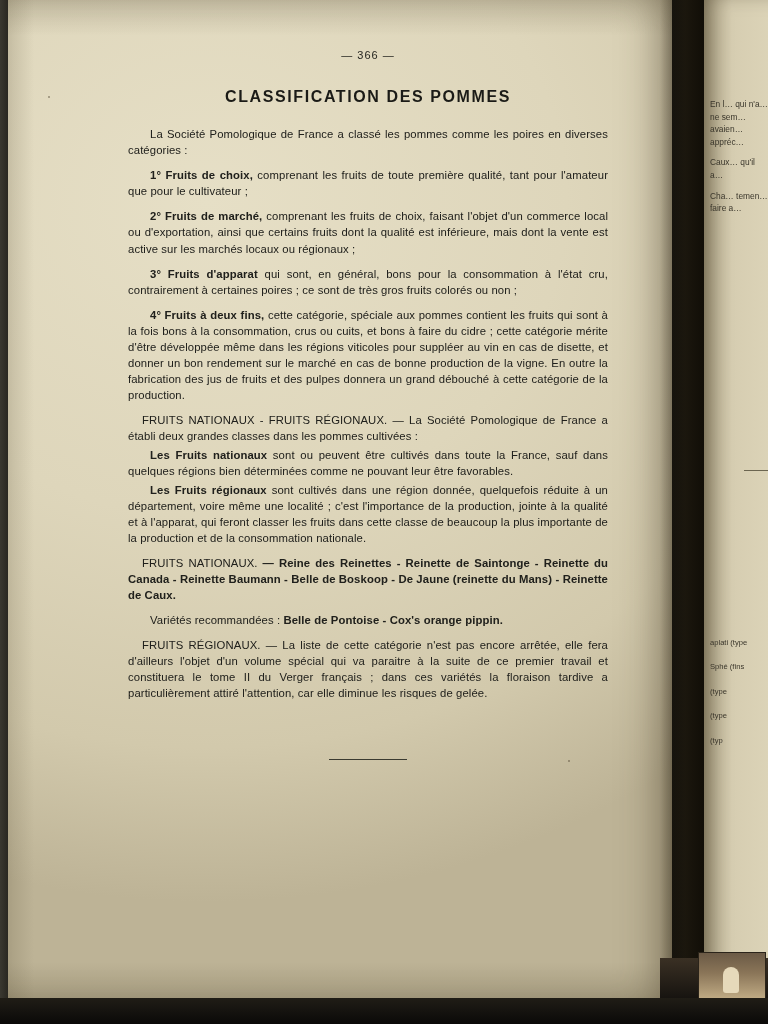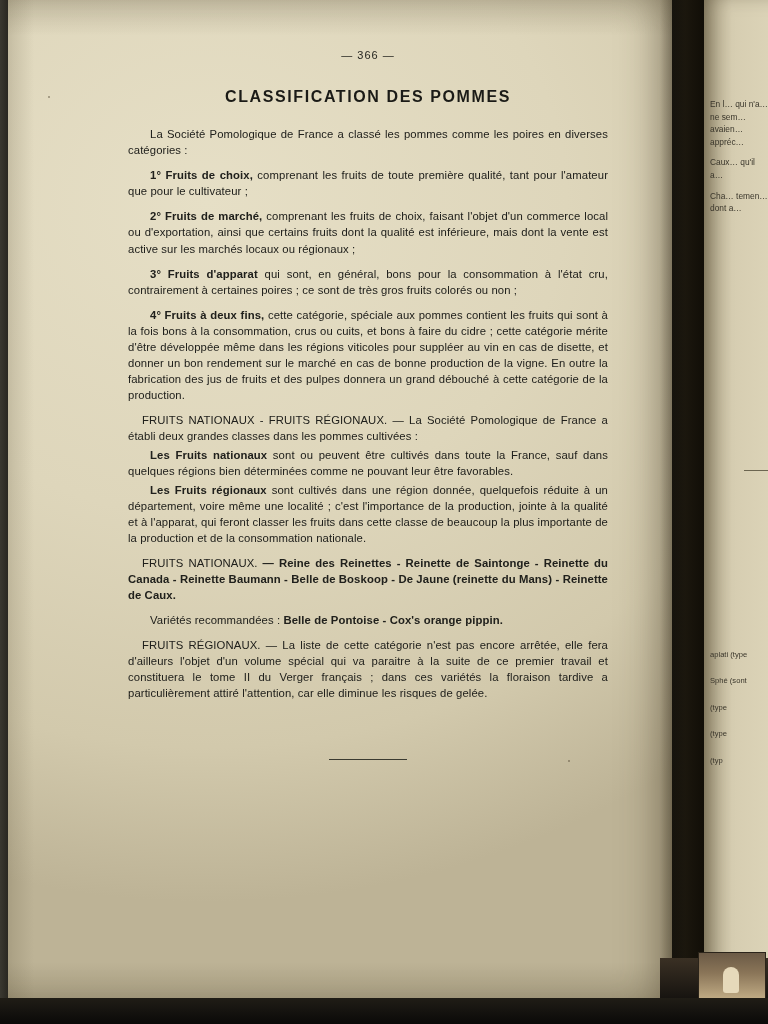--- a/index.html
+++ b/index.html
@@ -146,21 +146,21 @@
     color: #3a362b;
   }
   .rp-text p { text-indent: 0; margin: 0 0 8px 0; text-align: left; }
   .rp-rule{
     position:absolute; left: 40px; top: 470px; width: 24px; height:1px; background:#6b6550;
   }
   .rp-text2{
     position:absolute; left: 6px; top: 636px; width: 58px;
     font-size: 7.6px; line-height: 1.9; color: #3a362b;
   }
-  .rp-text2 p { text-indent:0; margin:12px 0 10px 0; }
+  .rp-text2 p { text-indent:0; margin:0 0 10px 0; }
   .speck {
     position: absolute;
     width: 2px; height: 2px;
     background: rgba(70,60,40,0.5);
     border-radius: 50%;
   }
 </style>
 </head>
 <body>
 
@@ -224,26 +224,26 @@
     <div class="speck" style="left:40px;top:96px;"></div>
     <div class="speck" style="left:560px;top:760px;"></div>
   </div>
 
   <div class="gutter"></div>
 
   <div class="right-page">
     <div class="rp-text">
       <p>En l… qui n'a… ne sem… avaien… appréc…</p>
       <p>Caux… qu'il a…</p>
-      <p>Cha… temen… dont a…</p>
+      <p>Cha… temen… faire a…</p>
     </div>
     <div class="rp-rule"></div>
     <div class="rp-text2">
       <p>aplati (type</p>
-      <p>Sphé (sont</p>
+      <p>Sphé (fins</p>
       <p>(type</p>
       <p>(type</p>
       <p>(typ</p>
     </div>
   </div>
 
   <div class="bottom-block"></div>
   <div class="photo-thumb"></div>
   <div class="bottom-strip"></div>
 </div>

